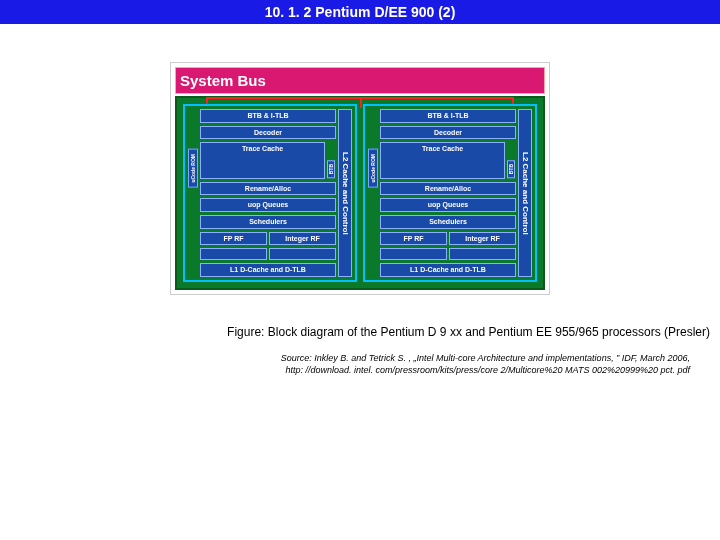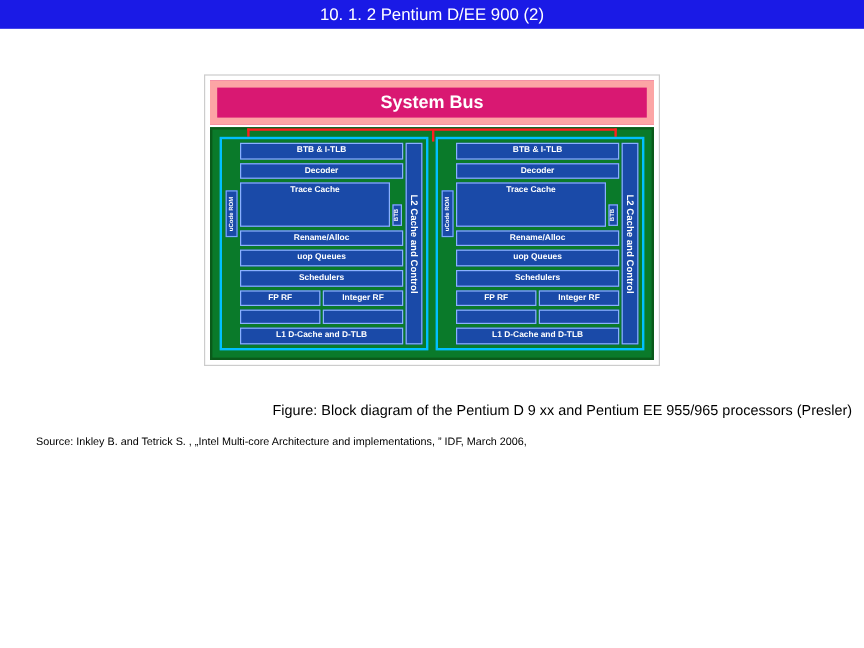--- a/index.html
+++ b/index.html
@@ -7,44 +7,44 @@
     padding: 0;
     width: 720px;
     height: 540px;
     font-family: Verdana, Arial, sans-serif;
     background: #fff;
     overflow: hidden;
   }
   .title-bar {
     background: #1a1ae6;
     color: #fff;
-    font-weight: normal;
+    font-weight: bold;
     font-size: 14px;
     text-align: center;
     padding: 4px 0;
   }
   .diagram-area {
     display: flex;
     justify-content: center;
     margin-top: 38px;
   }
   .diagram {
     width: 370px;
     background: #fff;
     border: 1px solid #ccc;
     padding: 4px;
   }
   .system-bus {
     background: #d91872;
     color: #fff;
     font-weight: bold;
     font-size: 15px;
-    text-align: center;
+    text-align: left;
     padding: 4px;
-    border: 6px solid #fca5a5;
+    border: 1px solid #fca5a5;
   }
   .chip {
     background: #0a7a2a;
     border: 2px solid #0a5a1a;
     padding: 6px 6px 6px 6px;
     margin-top: 2px;
     display: flex;
     gap: 6px;
     justify-content: center;
     position: relative;
@@ -157,24 +157,25 @@
     background: #ff2020;
   }
   .caption {
     text-align: right;
     font-size: 12px;
     margin-top: 30px;
     padding: 0 10px;
   }
   .source {
     font-size: 9px;
-    text-align: left;
+    text-align: right;
     margin-top: 14px;
     padding: 0 30px;
     line-height: 1.3;
+    font-style: italic;
   }
 </style>
 </head>
 <body>
 
 <div class="title-bar">10. 1. 2 Pentium D/EE 900 (2)</div>
 
 <div class="diagram-area">
   <div class="diagram">
     <div class="system-bus">System Bus</div>
@@ -245,13 +246,14 @@
           </div>
       </div>
 
     </div>
   </div>
 </div>
 
 <div class="caption">Figure: Block diagram of the Pentium D 9 xx and Pentium EE 955/965 processors (Presler)</div>
 <div class="source">
   <span>Source: Inkley B. and Tetrick S. , „Intel Multi-core Architecture and implementations, ” IDF, March 2006,</span><br>
+  <span>http: //download. intel. com/pressroom/kits/press/core 2/Multicore%20 MATS 002%20999%20 pct. pdf</span>
 </div>
 
 </body></html>

